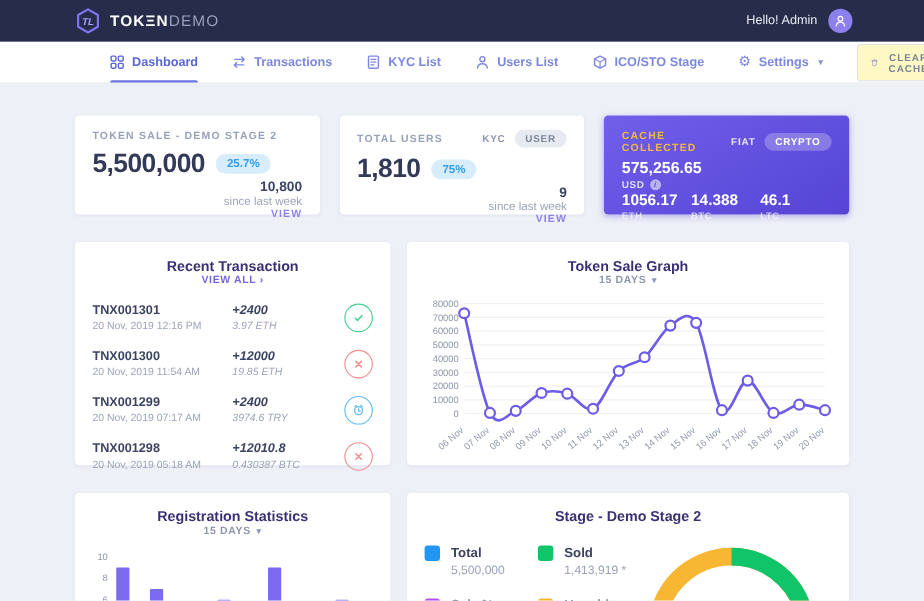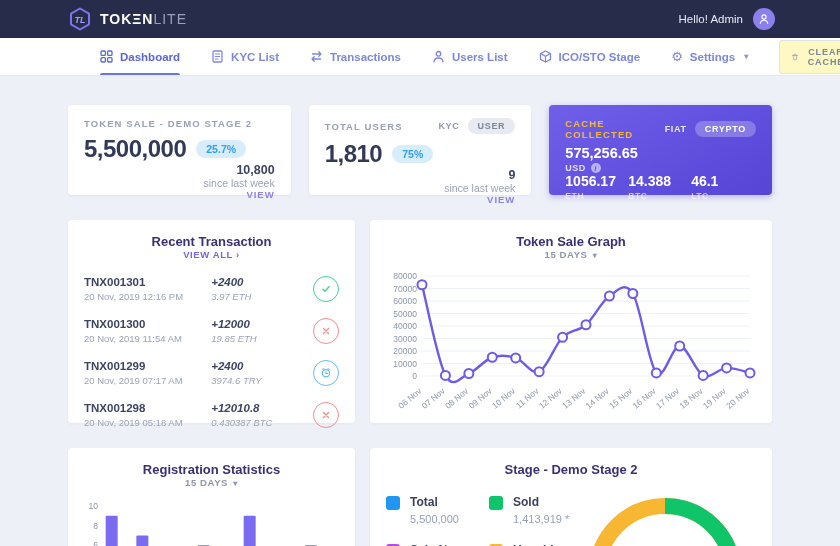--- a/index.html
+++ b/index.html
@@ -91,21 +91,21 @@
 </style>
 </head>
 <body>
 
 <div class="topbar">
   <div class="logo">
     <svg width="24" height="24" viewBox="0 0 24 24">
       <polygon points="12,1.5 21,6.7 21,17.3 12,22.5 3,17.3 3,6.7" fill="none" stroke="#7f72ee" stroke-width="2" stroke-linejoin="round"></polygon>
       <text x="12" y="15.5" text-anchor="middle" font-size="9" font-weight="bold" font-style="italic" fill="#a79df5" font-family="Liberation Sans,sans-serif">TL</text>
     </svg>
-    <span class="logo-word"><span>TOKΞN</span><span class="lite">LITE</span></span>
+    <span class="logo-word"><span>TOKΞN</span><span class="lite">DEMO</span></span>
   </div>
   <div class="topbar-right">
     <span class="greeting">Hello! Admin</span>
     <span class="avatar">
       <svg width="12" height="12" viewBox="0 0 12 12">
         <circle cx="6" cy="4" r="2.1" fill="none" stroke="#fff" stroke-width="1.1"></circle>
         <path d="M2.2,10.5 C2.6,8.2 4.1,7.2 6,7.2 C7.9,7.2 9.4,8.2 9.8,10.5" fill="none" stroke="#fff" stroke-width="1.1" stroke-linecap="round"></path>
       </svg>
     </span>
   </div>
@@ -116,31 +116,31 @@
     <svg width="13" height="13" viewBox="0 0 13 13">
       <rect x="1" y="1" width="4.4" height="4.4" rx="1" fill="none" stroke="currentColor" stroke-width="1.3"></rect>
       <rect x="7.6" y="1" width="4.4" height="4.4" rx="1" fill="none" stroke="currentColor" stroke-width="1.3"></rect>
       <rect x="1" y="7.6" width="4.4" height="4.4" rx="1" fill="none" stroke="currentColor" stroke-width="1.3"></rect>
       <rect x="7.6" y="7.6" width="4.4" height="4.4" rx="1" fill="none" stroke="currentColor" stroke-width="1.3"></rect>
     </svg>
     <span>Dashboard</span>
   </div>
   <div class="nav-item">
     <svg width="13" height="13" viewBox="0 0 13 13">
+      <path d="M2.5,4 H11 M8.8,1.8 L11,4 L8.8,6.2" fill="none" stroke="currentColor" stroke-width="1.3" stroke-linecap="round" stroke-linejoin="round"></path>
+      <path d="M10.5,9 H2 M4.2,6.8 L2,9 L4.2,11.2" fill="none" stroke="currentColor" stroke-width="1.3" stroke-linecap="round" stroke-linejoin="round"></path>
+    </svg>
+    <span>Transactions</span>
+  </div>
+  <div class="nav-item">
+    <svg width="13" height="13" viewBox="0 0 13 13">
       <rect x="2" y="1" width="9" height="11" rx="1.2" fill="none" stroke="currentColor" stroke-width="1.3"></rect>
       <path d="M4.3,4 H8.7 M4.3,6.5 H8.7 M4.3,9 H7" fill="none" stroke="currentColor" stroke-width="1.2" stroke-linecap="round"></path>
     </svg>
     <span>KYC List</span>
-  </div>
-  <div class="nav-item">
-    <svg width="13" height="13" viewBox="0 0 13 13">
-      <path d="M2.5,4 H11 M8.8,1.8 L11,4 L8.8,6.2" fill="none" stroke="currentColor" stroke-width="1.3" stroke-linecap="round" stroke-linejoin="round"></path>
-      <path d="M10.5,9 H2 M4.2,6.8 L2,9 L4.2,11.2" fill="none" stroke="currentColor" stroke-width="1.3" stroke-linecap="round" stroke-linejoin="round"></path>
-    </svg>
-    <span>Transactions</span>
   </div>
   <div class="nav-item">
     <svg width="13" height="13" viewBox="0 0 13 13">
       <circle cx="6.5" cy="3.8" r="2.3" fill="none" stroke="currentColor" stroke-width="1.3"></circle>
       <path d="M2,11.8 C2.4,9.2 4.2,8 6.5,8 C8.8,8 10.6,9.2 11,11.8" fill="none" stroke="currentColor" stroke-width="1.3" stroke-linecap="round"></path>
     </svg>
     <span>Users List</span>
   </div>
   <div class="nav-item">
     <svg width="13" height="13" viewBox="0 0 13 13">

